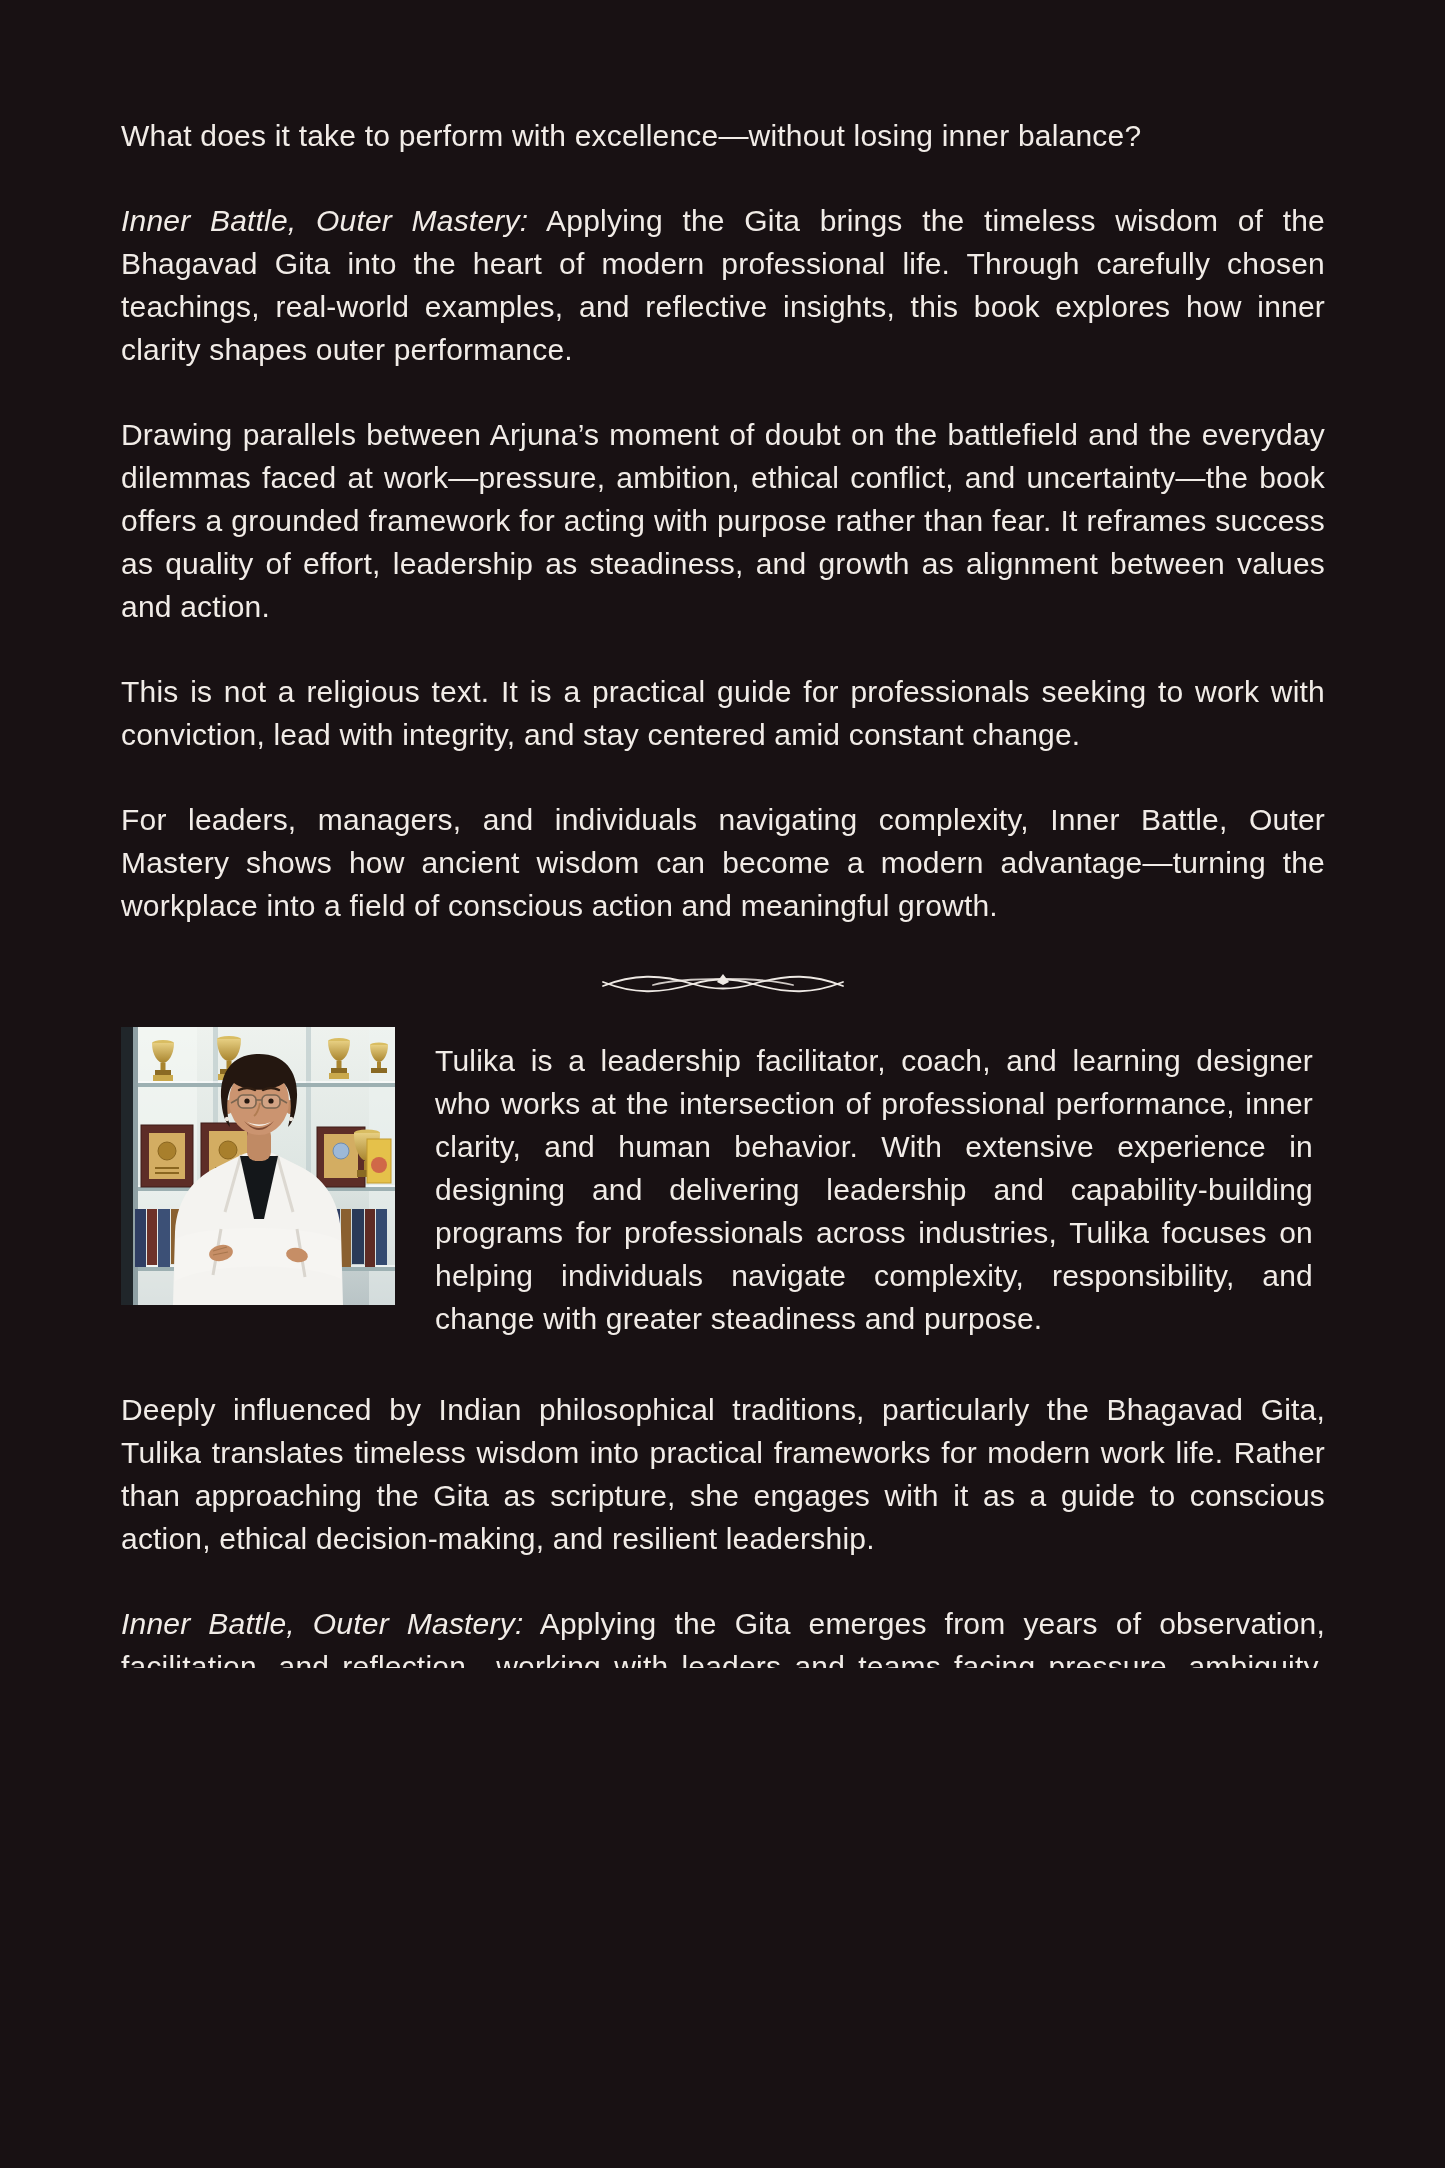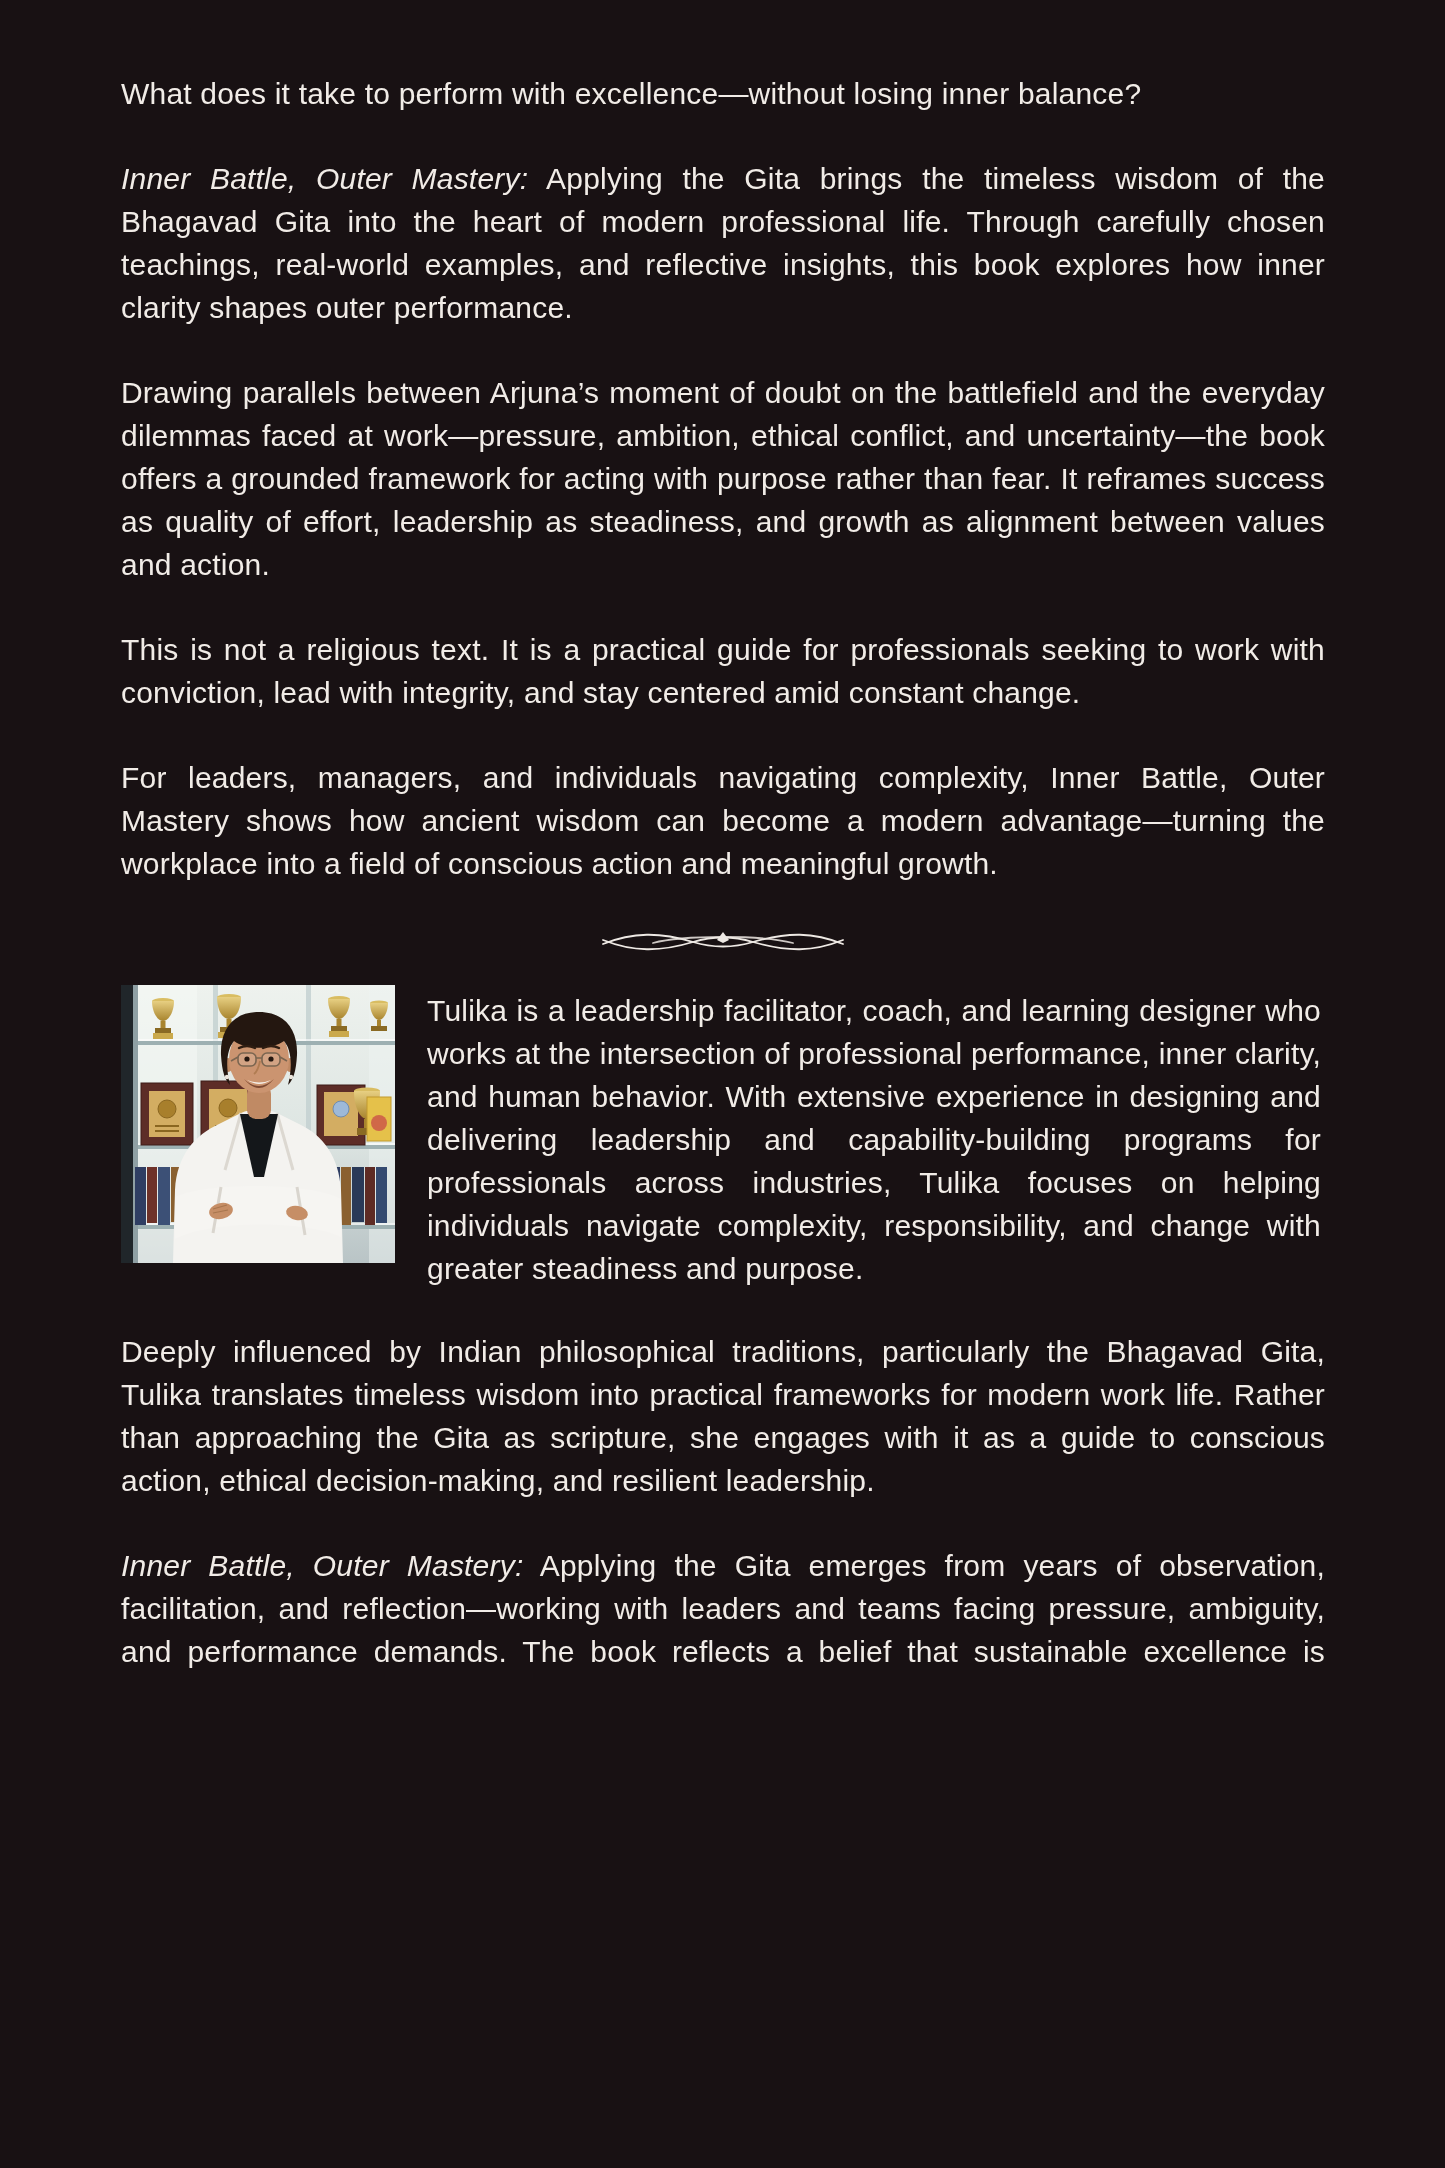--- a/index.html
+++ b/index.html
@@ -3,35 +3,35 @@
 <meta charset="utf-8">
 <style>
   html,body{margin:0;padding:0;background:#181113;}
   .page{
     position:relative;
     width:1445px;height:1668px;
     background:#181113;
     color:#f1ece7;
     font-family:"Liberation Sans","DejaVu Sans",sans-serif;
     box-sizing:border-box;
-    padding:72px 120px 0 121px;
+    padding:114px 120px 0 121px;
     overflow:hidden;
   }
   p.para{
     font-size:30px;line-height:43px;
     text-align:justify;
     margin:0 0 42px 0;
     letter-spacing:.2px;
   }
   .italic{font-style:italic;}
   .divider{display:flex;justify-content:center;margin:12px 0 28px 0;}
   .author-row{display:flex;gap:28px;margin:0 0 36px 0;}
   .photo{width:274px;height:278px;flex:none;display:block;}
   .bio-col{flex:1;}
-  .bio-col p.para{margin:4px;}
+  .bio-col p.para{margin:12px;}
   .social{display:flex;flex-direction:column;gap:14px;margin-top:24px;}
   .social-row{display:flex;align-items:flex-start;gap:18px;}
   .social-icon{width:41px;height:41px;border-radius:9px;flex:none;font-style:italic;}
   .ig-tile{
     background:linear-gradient(205deg,#8a36c9 0%,#b92fa4 30%,#e8336b 55%,#f2763a 80%,#f8b843 100%);
     display:flex;align-items:center;justify-content:center;
   }
   .li-tile{
     background:#2e77c5;
     display:flex;align-items:center;justify-content:center;

